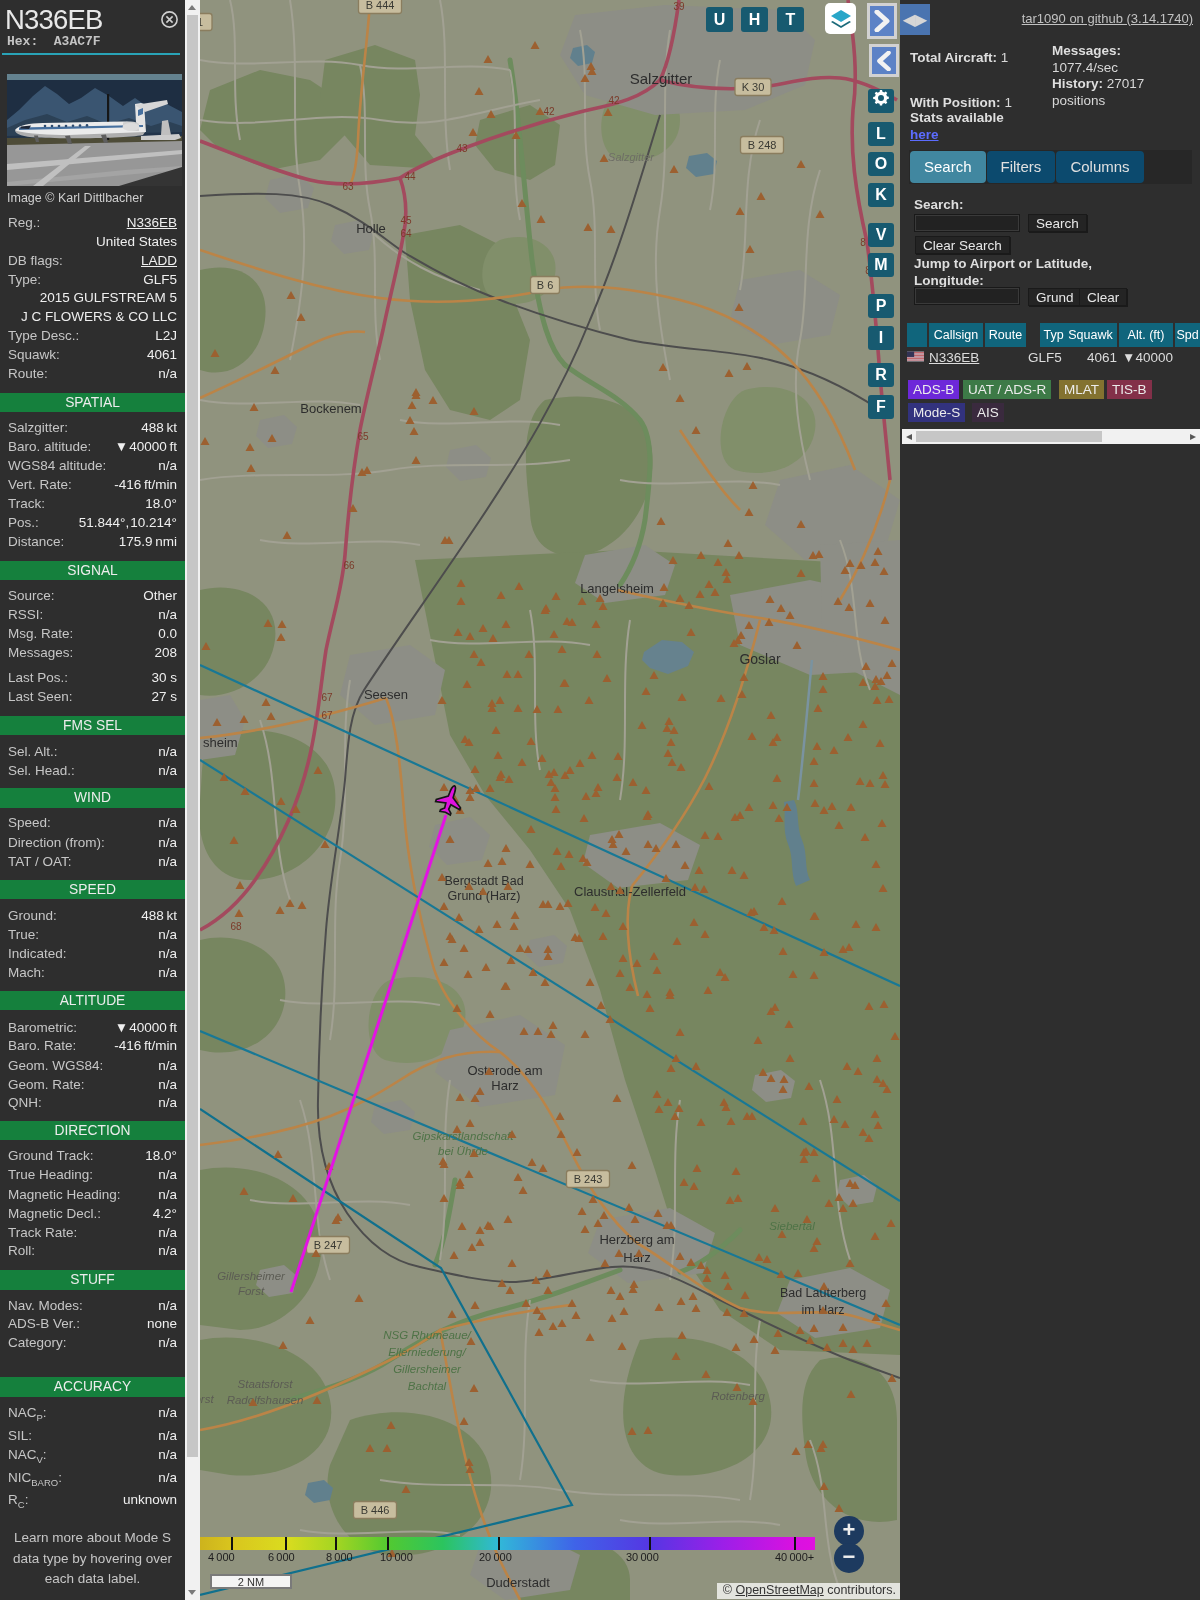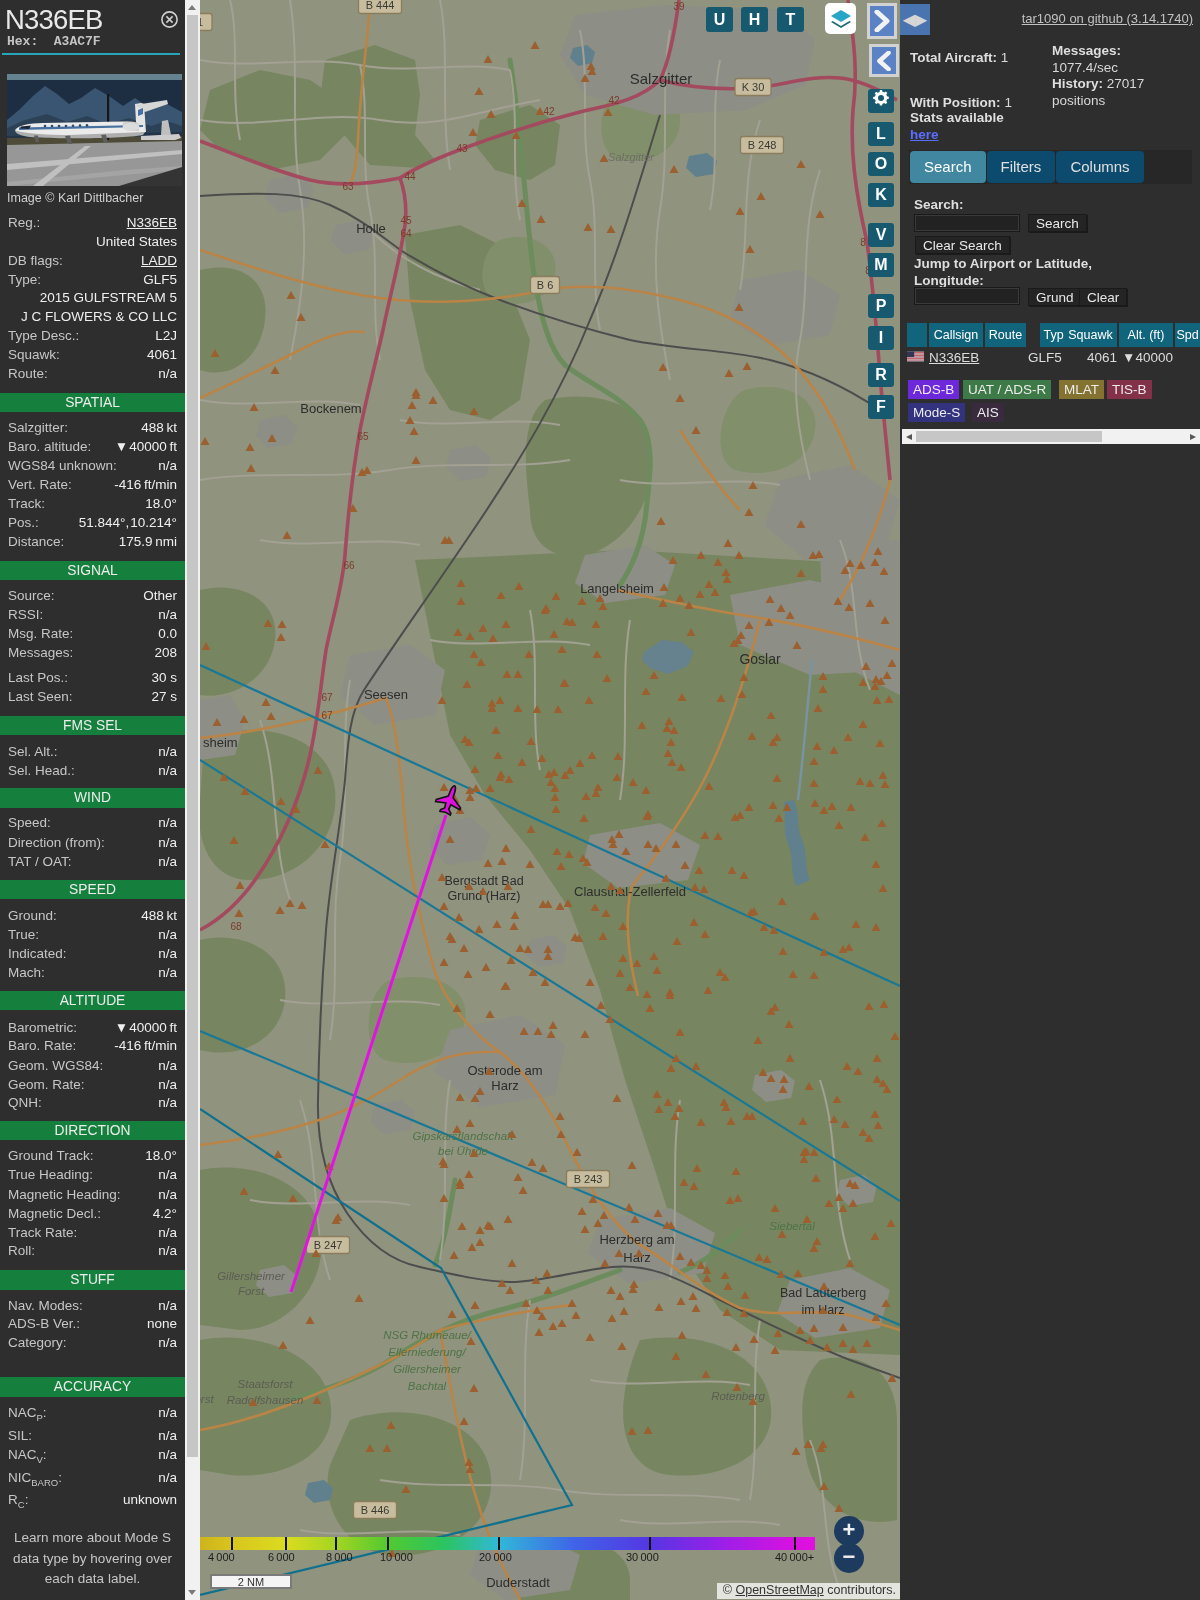--- a/index.html
+++ b/index.html
@@ -135,21 +135,21 @@
 <div class="hd" style="top:392.5px">SPATIAL</div>
 <div class="r" style="top:418.4px">
       <span class="l">Salzgitter:</span>
       <span class="v">488 kt</span>
     </div>
 <div class="r" style="top:437.4px">
       <span class="l">Baro. altitude:</span>
       <span class="v">▼ 40000 ft</span>
     </div>
 <div class="r" style="top:456.4px">
-      <span class="l">WGS84 unknown:</span>
+      <span class="l">WGS84 altitude:</span>
       <span class="v">n/a</span>
     </div>
 <div class="r" style="top:475.4px">
       <span class="l">Vert. Rate:</span>
       <span class="v">-416 ft/min</span>
     </div>
 <div class="r" style="top:494.4px">
       <span class="l">Track:</span>
       <span class="v">18.0°</span>
     </div>

